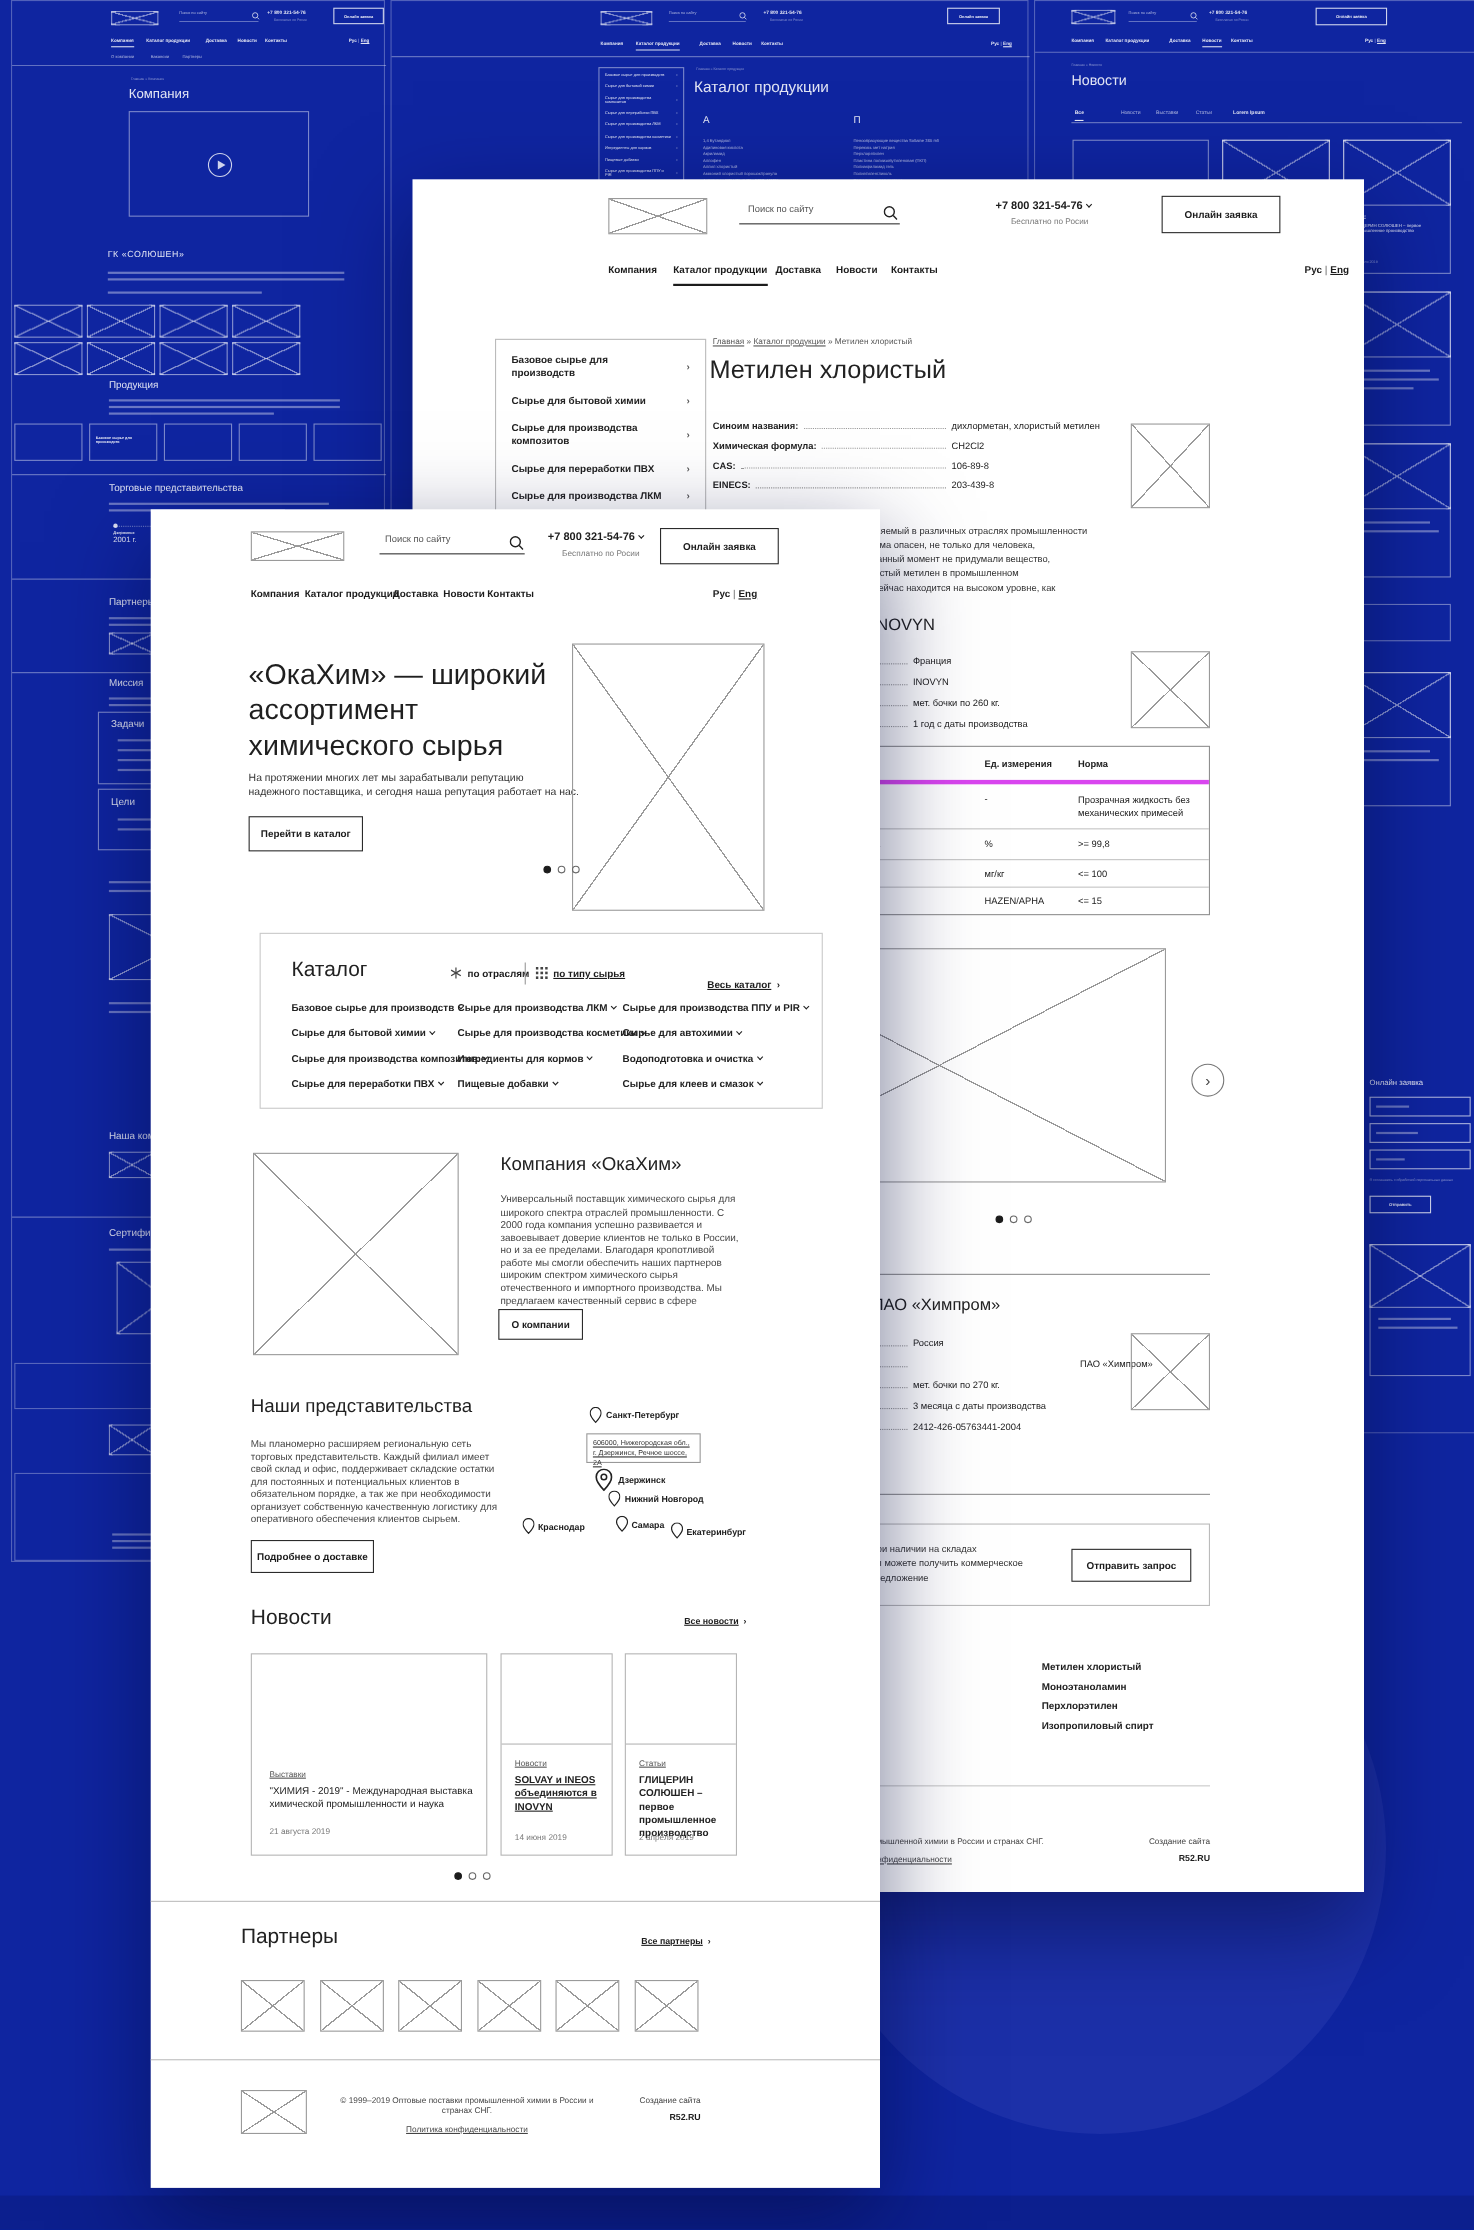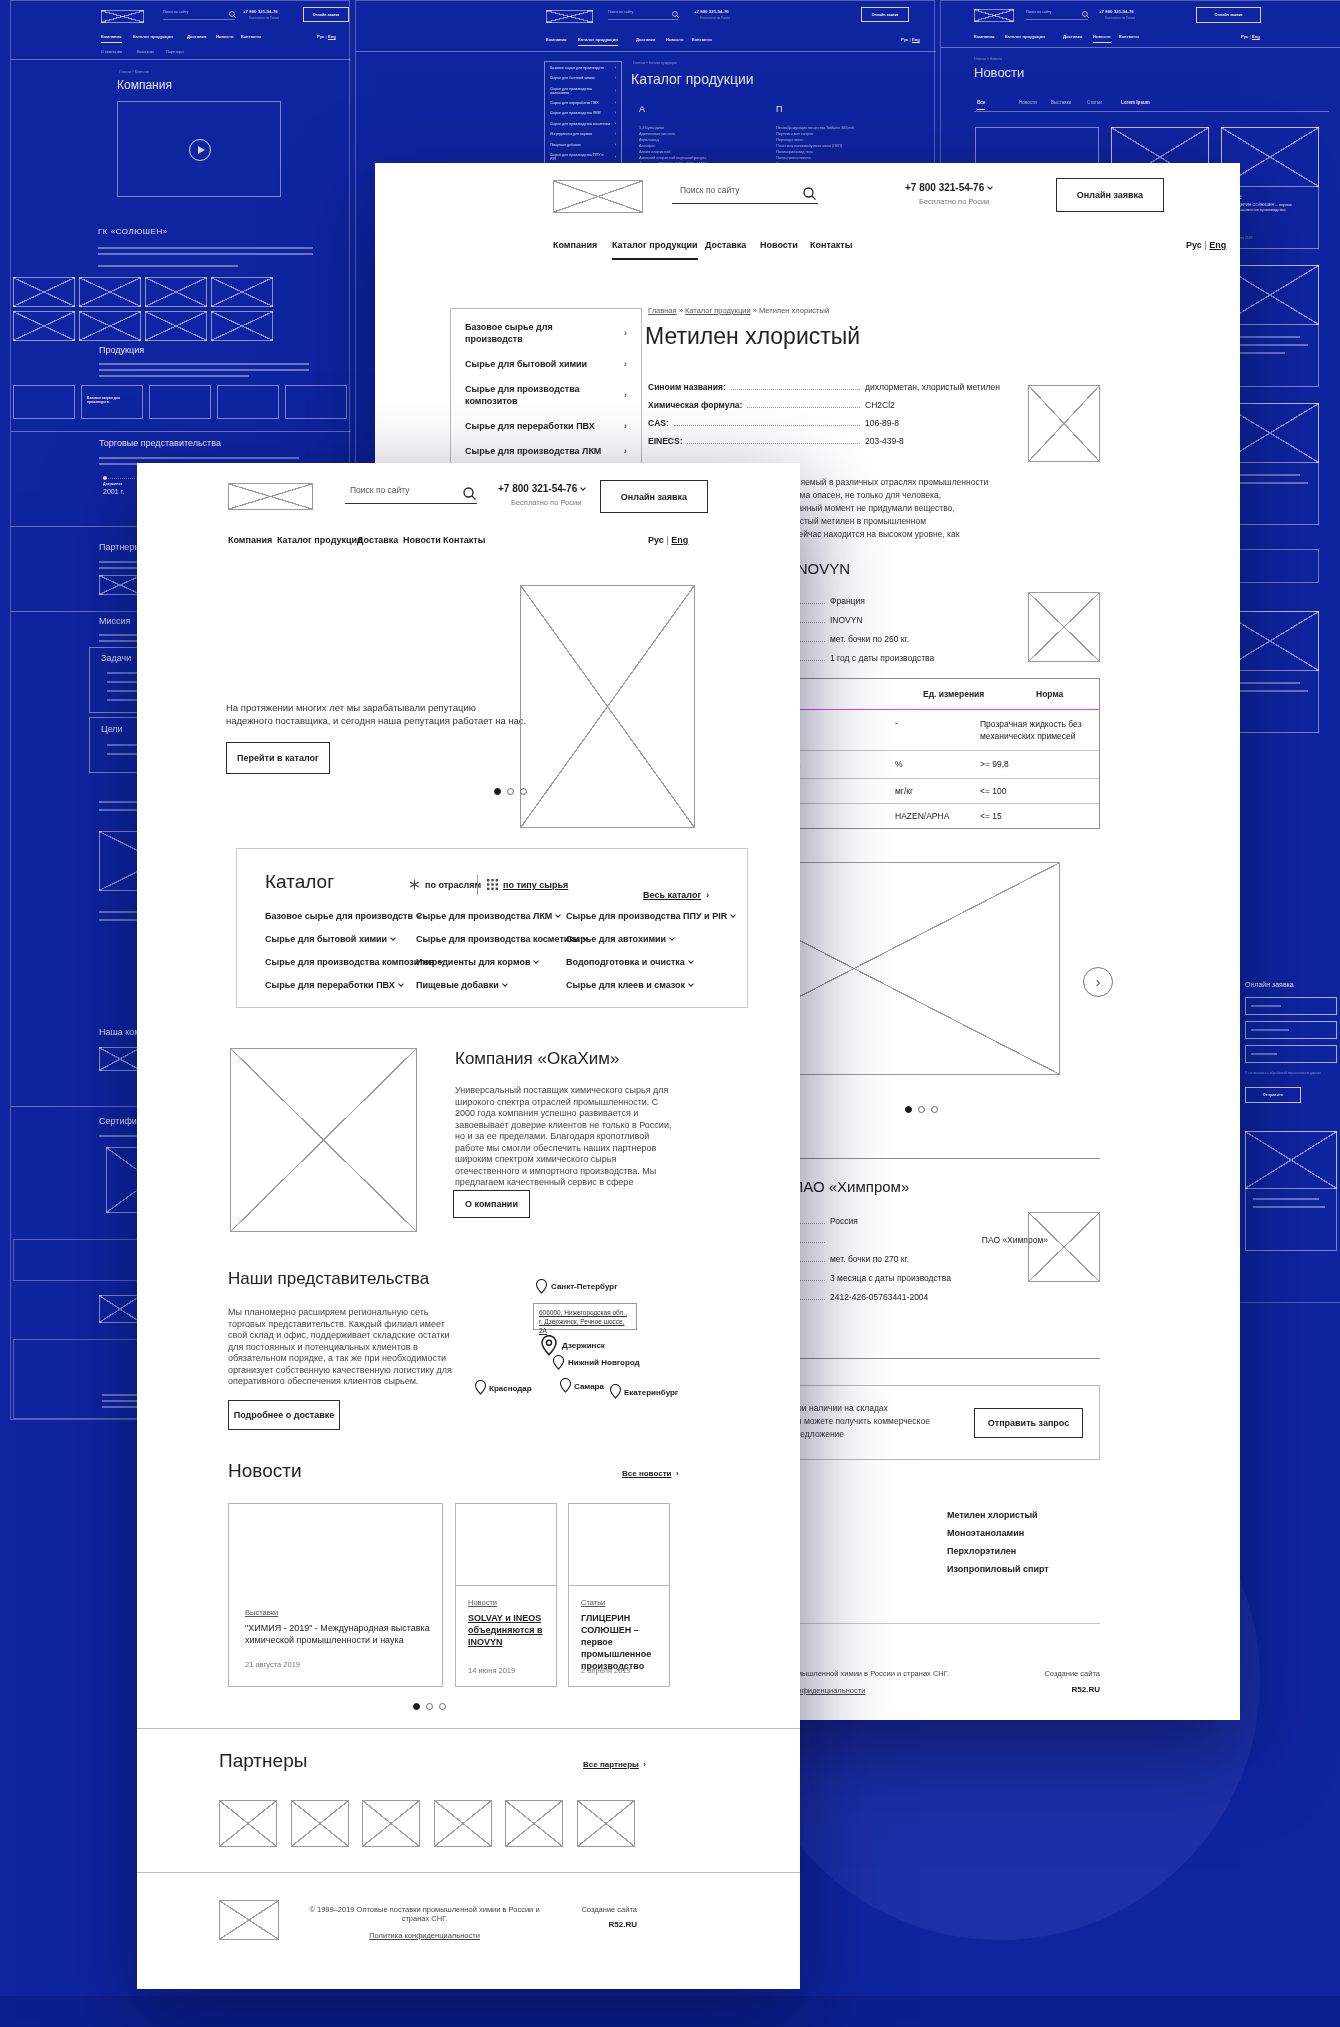--- a/index.html
+++ b/index.html
@@ -478,21 +478,21 @@
         </div>
       <div class="prow">
           <span class="pl">Срок годности:</span>
           <span class="leader"></span>
           <span class="pv" style="width:218px;">1 год с даты производства</span>
         </div>
     </div>
     <div class="xb gx" style="left:653px;top:429px;width:72px;height:70px;"></div>
 
     <div class="abs" style="left:273px;top:515px;width:452px;border:1px solid #8f8f8f;font-size:8.5px;color:#222;">
-      <div style="display:grid;grid-template-columns:242px 85px 125px;border-bottom:1px solid #d946ef;gap:28px;">
+      <div style="display:grid;grid-template-columns:242px 85px 125px;border-bottom:4px solid #d946ef;">
         <div style="padding:10px 8px;"></div>
         <div class="b" style="padding:10px 4px;">Ед. измерения</div>
         <div class="b" style="padding:10px 4px;">Норма</div>
       </div>
       <div style="display:grid;grid-template-columns:242px 85px 125px;border-bottom:1px solid #c4c4c4;">
         <div style="padding:8px;">Внешний вид</div>
         <div style="padding:8px 4px;">-</div>
         <div class="wrap" style="padding:8px 4px;line-height:12px;">Прозрачная жидкость без механических примесей</div>
       </div>
       <div style="display:grid;grid-template-columns:242px 85px 125px;border-bottom:1px solid #c4c4c4;">
@@ -591,20 +591,25 @@
     <div class="t" style="left:374px;top:35px;font-size:7.5px;color:#777;">Бесплатно по Росии</div>
     <div class="btn" style="left:463px;top:17px;width:108px;height:33px;font-size:9px;">Онлайн заявка</div>
 
     <div class="t b" style="left:91px;top:72px;font-size:9px;color:#1c1c1c;">Компания</div>
     <div class="t b" style="left:140px;top:72px;font-size:9px;color:#1c1c1c;">Каталог продукции</div>
     <div class="t b" style="left:220px;top:72px;font-size:9px;color:#1c1c1c;">Доставка</div>
     <div class="t b" style="left:266px;top:72px;font-size:9px;color:#1c1c1c;">Новости</div>
     <div class="t b" style="left:306px;top:72px;font-size:9px;color:#1c1c1c;">Контакты</div>
     <div class="t b" style="left:511px;top:72px;font-size:9px;color:#1c1c1c;"><span>Рус</span> <span style="color:#999;">|</span> <span class="u">Eng</span></div>
 
+    <div class="abs" style="left:89px;top:134px;font-size:26px;line-height:32px;font-weight:500;color:#1f1f1f;">
+      <div>«ОкаХим» — широкий</div>
+      <div>ассортимент</div>
+      <div>химического сырья</div>
+    </div>
     <div class="abs" style="left:89px;top:238px;font-size:9.5px;line-height:13px;color:#333;">
       <div>На протяжении многих лет мы зарабатывали репутацию</div>
       <div>надежного поставщика, и сегодня наша репутация работает на нас.</div>
     </div>
     <div class="btn" style="left:89px;top:279px;width:104px;height:32px;font-size:9px;">Перейти в каталог</div>
     <div class="xb gx" style="left:383px;top:122px;width:175px;height:243px;"></div>
     <div class="t" style="left:357px;top:318px;"><span class="dot on"></span><span class="dot"></span><span class="dot"></span></div>
 
     <div class="abs" style="left:75px;top:385px;width:512px;height:160px;border:1px solid #c9c9c9;margin-left:24px;">
       <div class="t" style="left:28px;top:22px;font-size:19px;font-weight:400;color:#222;">Каталог</div>

